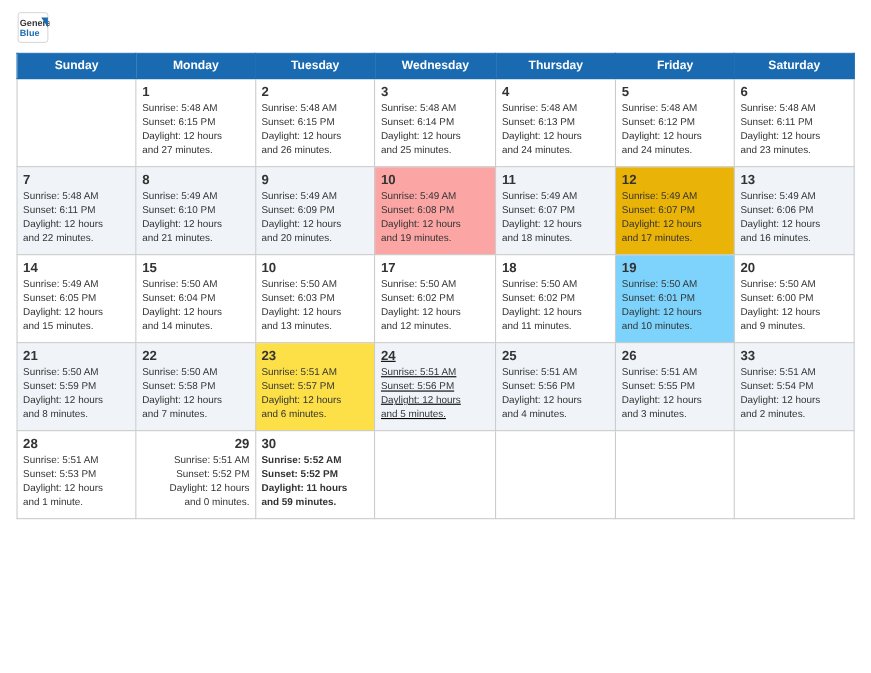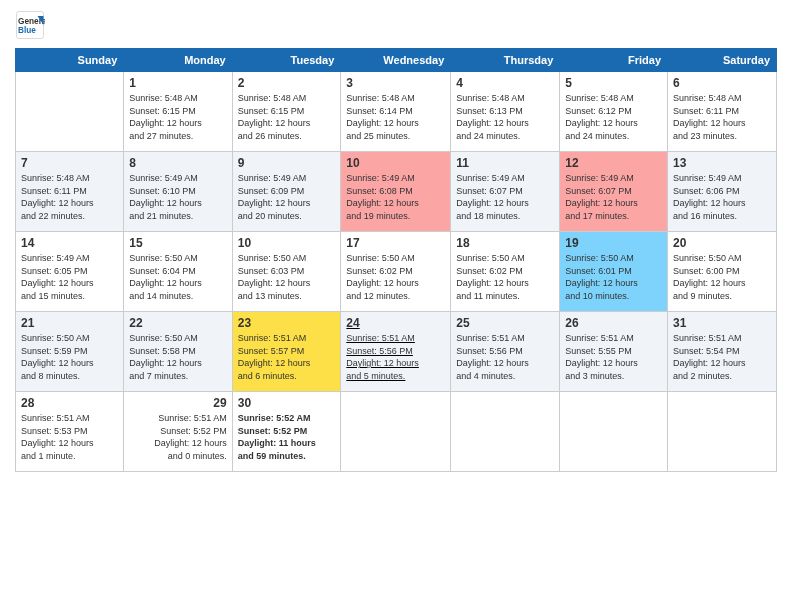--- a/index.html
+++ b/index.html
@@ -44,21 +44,21 @@
       color: #555;
     }
     .calendar {
       width: 100%;
       border-collapse: collapse;
       font-size: 10px;
     }
     .calendar th {
       background: #1a6ab1;
       color: #fff;
-      text-align: right;
+      text-align: center;
       padding: 5px 6px;
       font-size: 11px;
       font-weight: bold;
       border: 1px solid #1a6ab1;
       margin-left: 22px;
     }
     .calendar td {
       border: 1px solid #ccc;
       vertical-align: top;
       padding: 4px 5px;
@@ -195,21 +195,21 @@
 Daylight: 12 hours
 and 19 minutes.</div>
           </td>
           <td style="background: rgb(240, 244, 248);">
             <div class="day-number">11</div>
             <div class="day-info" style="white-space: pre-line;">Sunrise: 5:49 AM
 Sunset: 6:07 PM
 Daylight: 12 hours
 and 18 minutes.</div>
           </td>
-          <td style="background: #fca5a5; margin-top: 28px;">
+          <td style="background: #eab308; margin-top: 28px;">
             <div class="day-number">12</div>
             <div class="day-info" style="white-space: pre-line;">Sunrise: 5:49 AM
 Sunset: 6:07 PM
 Daylight: 12 hours
 and 17 minutes.</div>
           </td>
           <td style="background: rgb(240, 244, 248);">
             <div class="day-number">13</div>
             <div class="day-info" style="white-space: pre-line;">Sunrise: 5:49 AM
 Sunset: 6:06 PM
@@ -305,21 +305,21 @@
 and 4 minutes.</div>
           </td>
           <td style="background: rgb(240, 244, 248);">
             <div class="day-number">26</div>
             <div class="day-info" style="white-space: pre-line;">Sunrise: 5:51 AM
 Sunset: 5:55 PM
 Daylight: 12 hours
 and 3 minutes.</div>
           </td>
           <td style="background: rgb(240, 244, 248);">
-            <div class="day-number">31</div>
+            <div class="day-number">33</div>
             <div class="day-info" style="white-space: pre-line;">Sunrise: 5:51 AM
 Sunset: 5:54 PM
 Daylight: 12 hours
 and 2 minutes.</div>
           </td>
         </tr>
         <tr>
           <td style="background: rgb(255, 255, 255);">
             <div class="day-number">28</div>
             <div class="day-info" style="white-space: pre-line;">Sunrise: 5:51 AM

